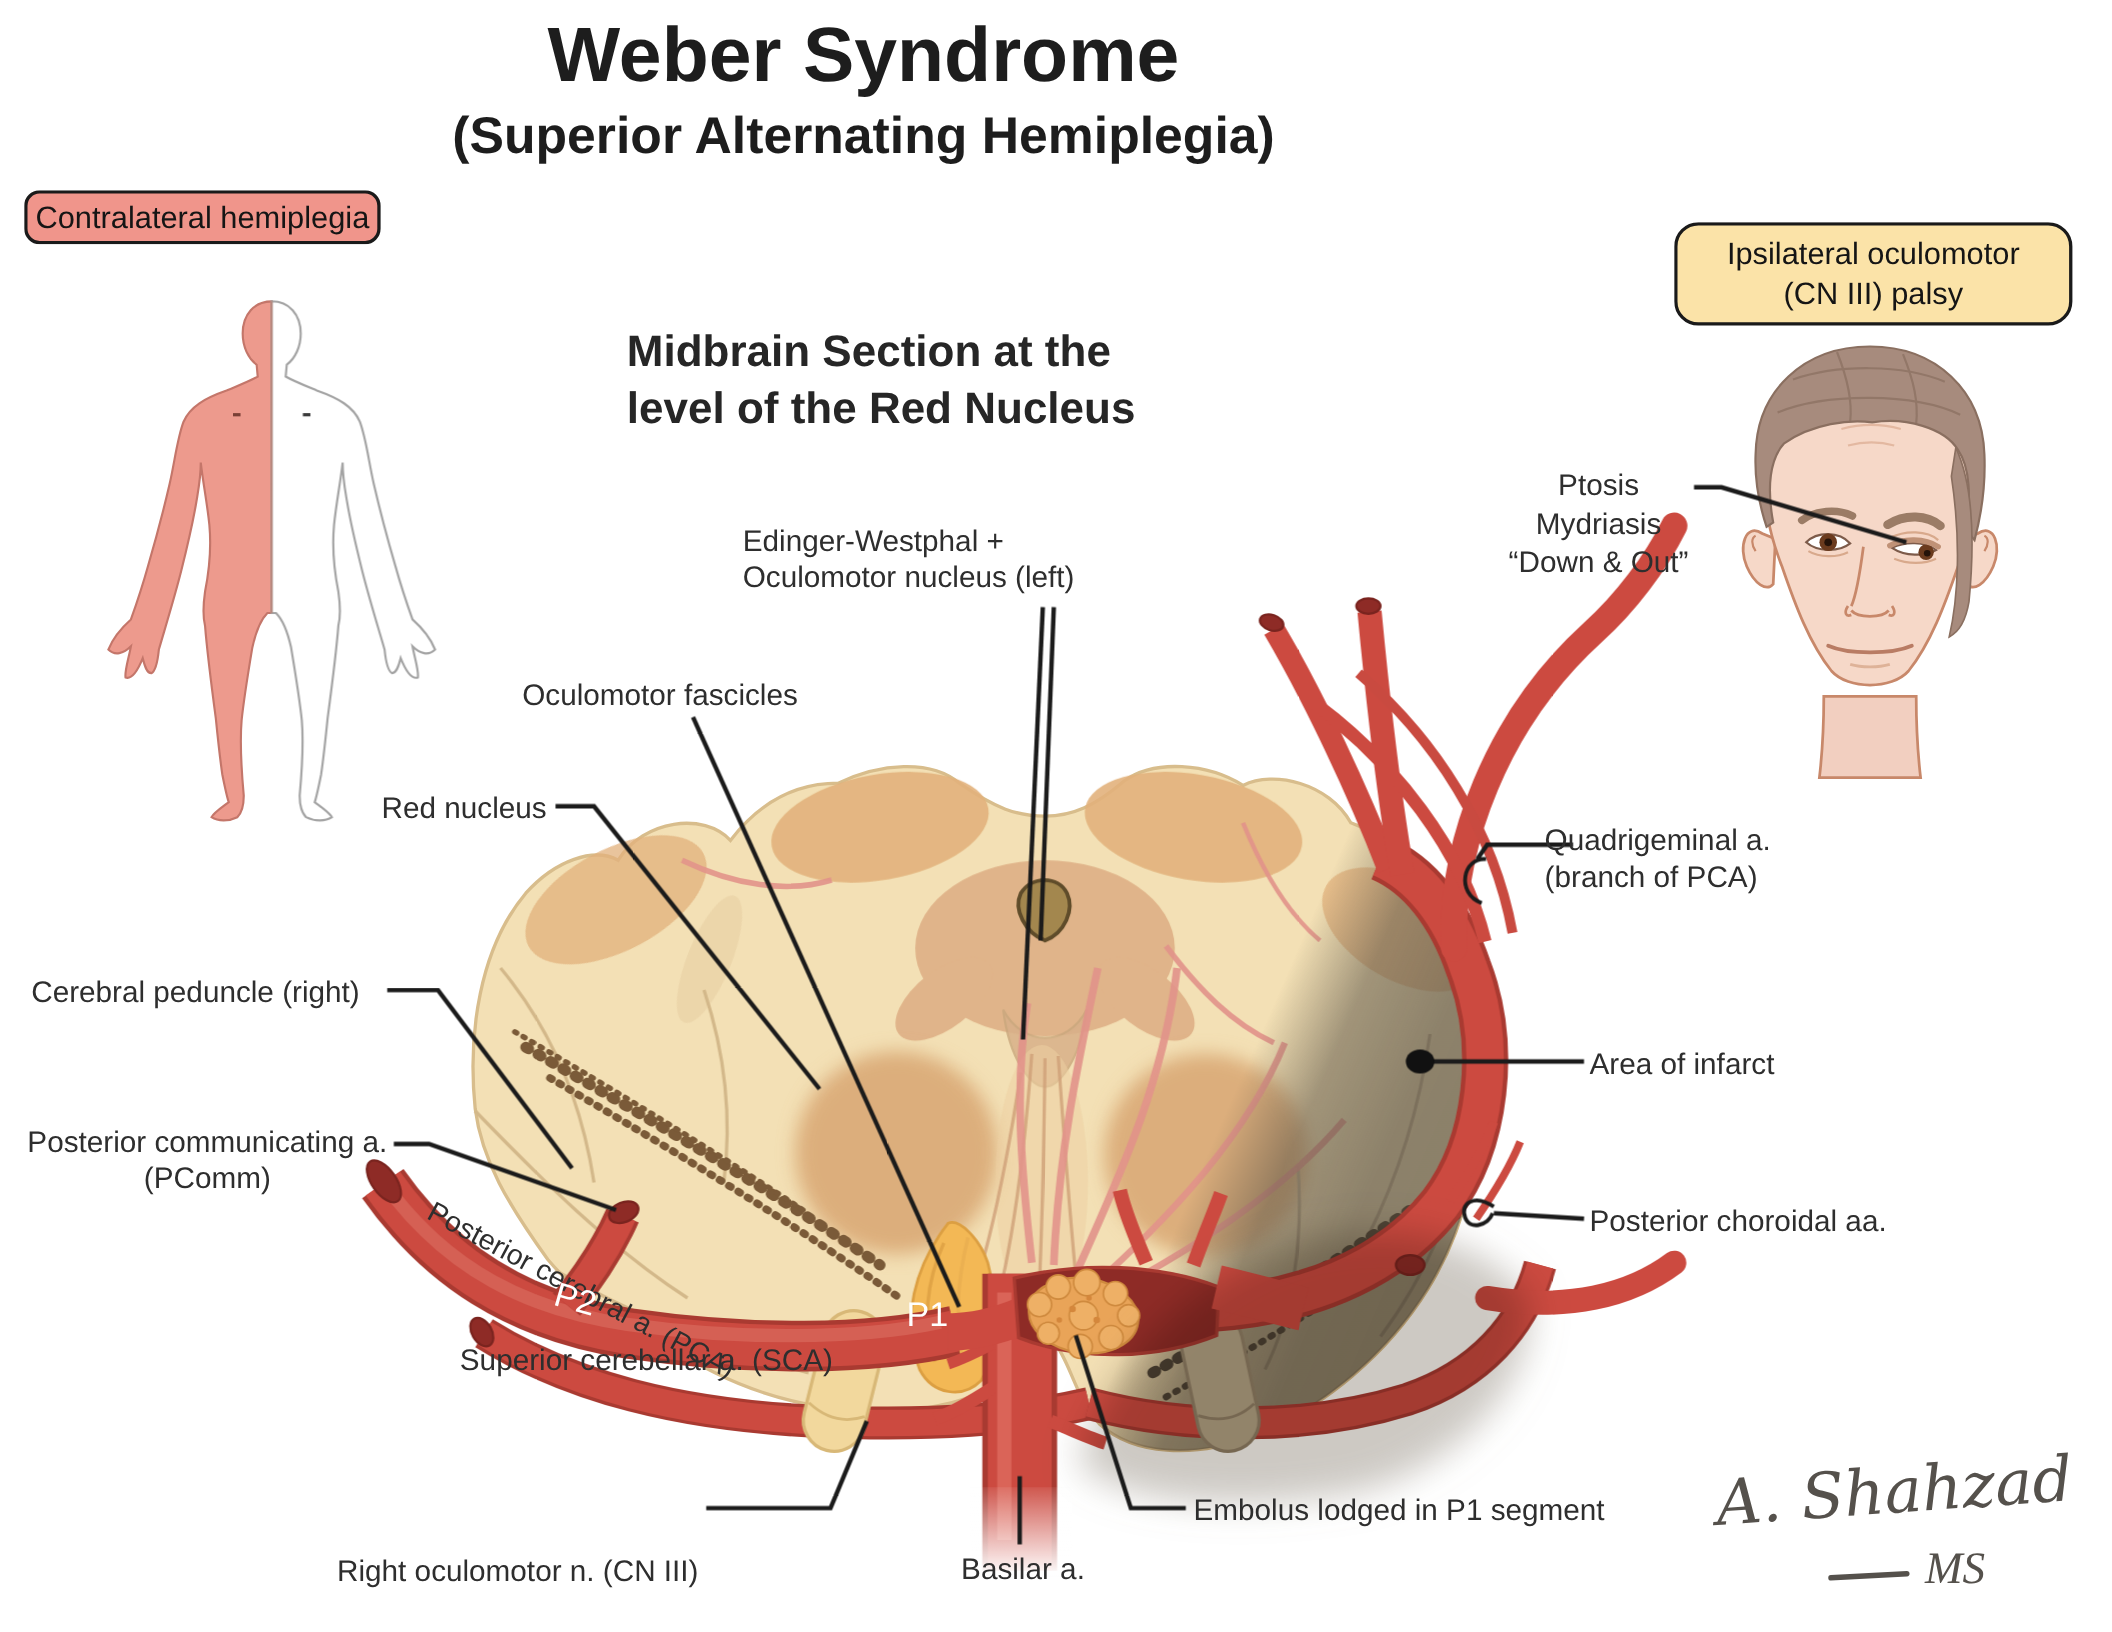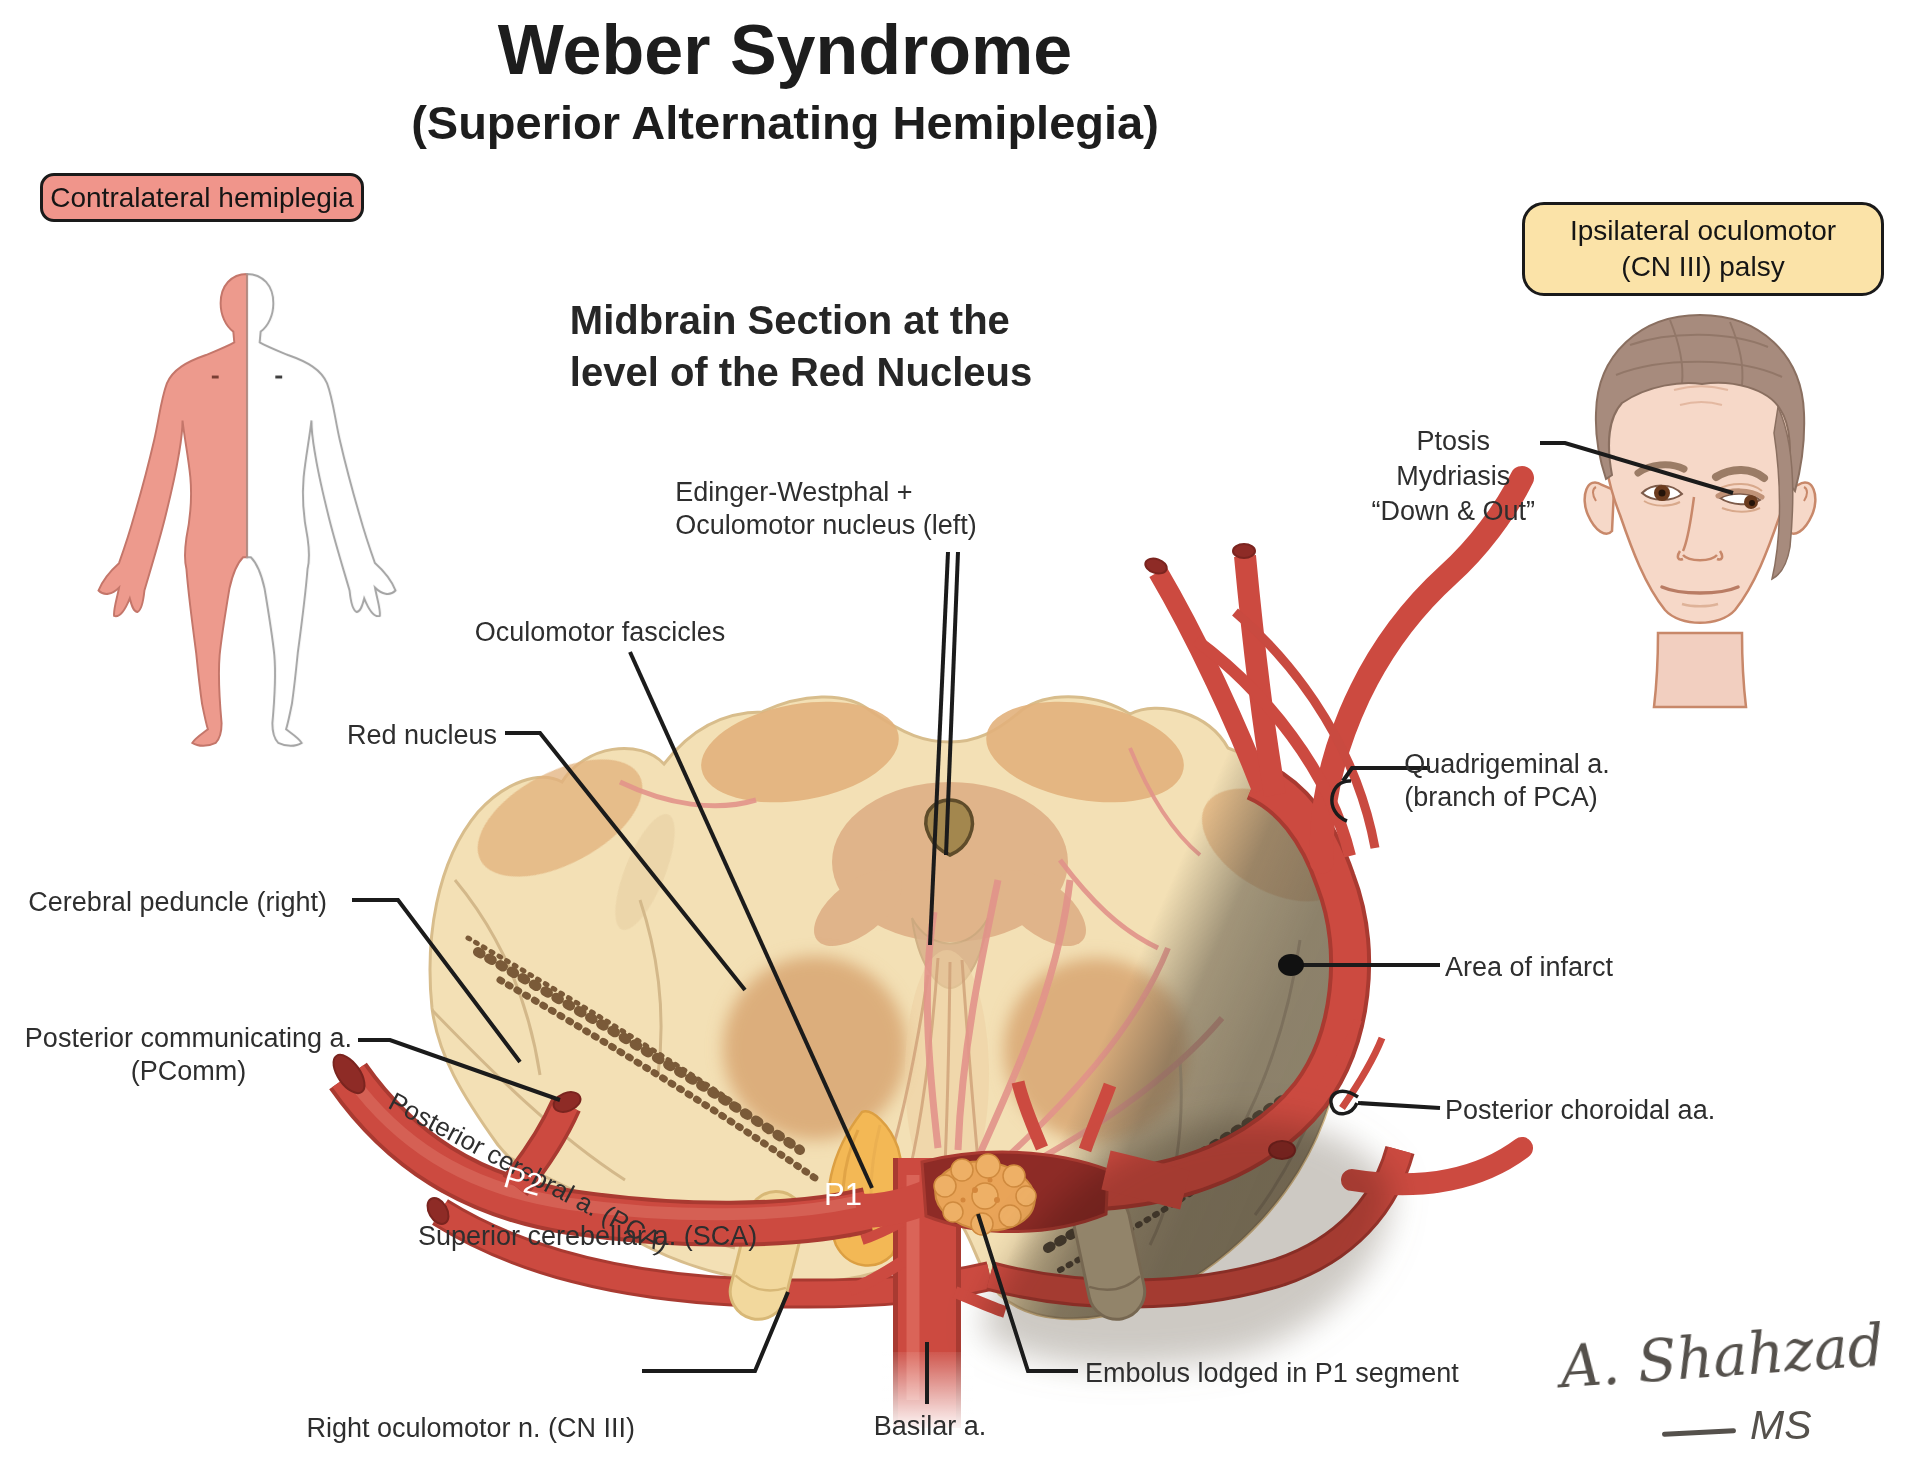--- a/index.html
+++ b/index.html
@@ -7,27 +7,27 @@
           font-family:"Liberation Sans",sans-serif;color:#2e2e2e;}
   .art{position:absolute;left:0;top:0;z-index:1;}
   .txt{position:absolute;z-index:3;font-size:27px;line-height:1.22;color:#2e2e2e;white-space:pre-line;}
   .center{transform:translateX(-50%);text-align:left;}
   .right{transform:translateX(-100%);text-align:center;}
   .page-title{left:785px;top:8px;font-size:70px;font-weight:600;color:#1d1d1d;white-space:nowrap;}
   .page-subtitle{left:785px;top:94px;font-size:47px;font-weight:600;color:#1d1d1d;white-space:nowrap;}
   .section-heading{left:785px;top:294px;font-size:40px;font-weight:600;line-height:1.3;color:#262626;margin-left:16px;}
   .badge{position:absolute;z-index:3;font-size:28px;border:3.5px solid #1a1a1a;color:#151515;
          display:flex;align-items:center;justify-content:center;text-align:center;white-space:pre-line;}
-  .badge-left{left:40px;top:173px;width:318px;height:43px;background:#F0958B;border-radius:14px;}
+  .badge-left{left:22px;top:173px;width:318px;height:43px;background:#F0958B;border-radius:14px;}
   .badge-right{left:1522px;top:202px;width:356px;height:88px;background:#FBE3A8;border-radius:22px;line-height:1.3;}
   .white-lbl{color:#ffffff;font-size:31px;z-index:3;}
   .rot{transform-origin:0 0;display:inline-block;}
   .sig-name{left:1560px;top:1322px;font-family:"DejaVu Serif",serif;font-style:italic;font-size:57px;
             color:#55514c;transform:rotate(-4deg);white-space:nowrap;}
-  .sig-cred{left:1750px;top:1400px;font-family:Liberation Sans, sans-serif;font-style:italic;font-size:41px;color:#55514c;}
+  .sig-cred{left:1750px;top:1400px;font-family:Liberation Serif, serif;font-style:italic;font-size:41px;color:#55514c;}
   .sig-dash{position:absolute;left:1662px;top:1430px;width:74px;height:5px;background:#55514c;z-index:3;
             transform:rotate(-3deg);border-radius:3px;}
 </style>
 </head>
 <body>
 
 <div class="canvas">
 
   <svg class="art" width="1920" height="1484" viewBox="0 0 1920 1484">
     <defs>

